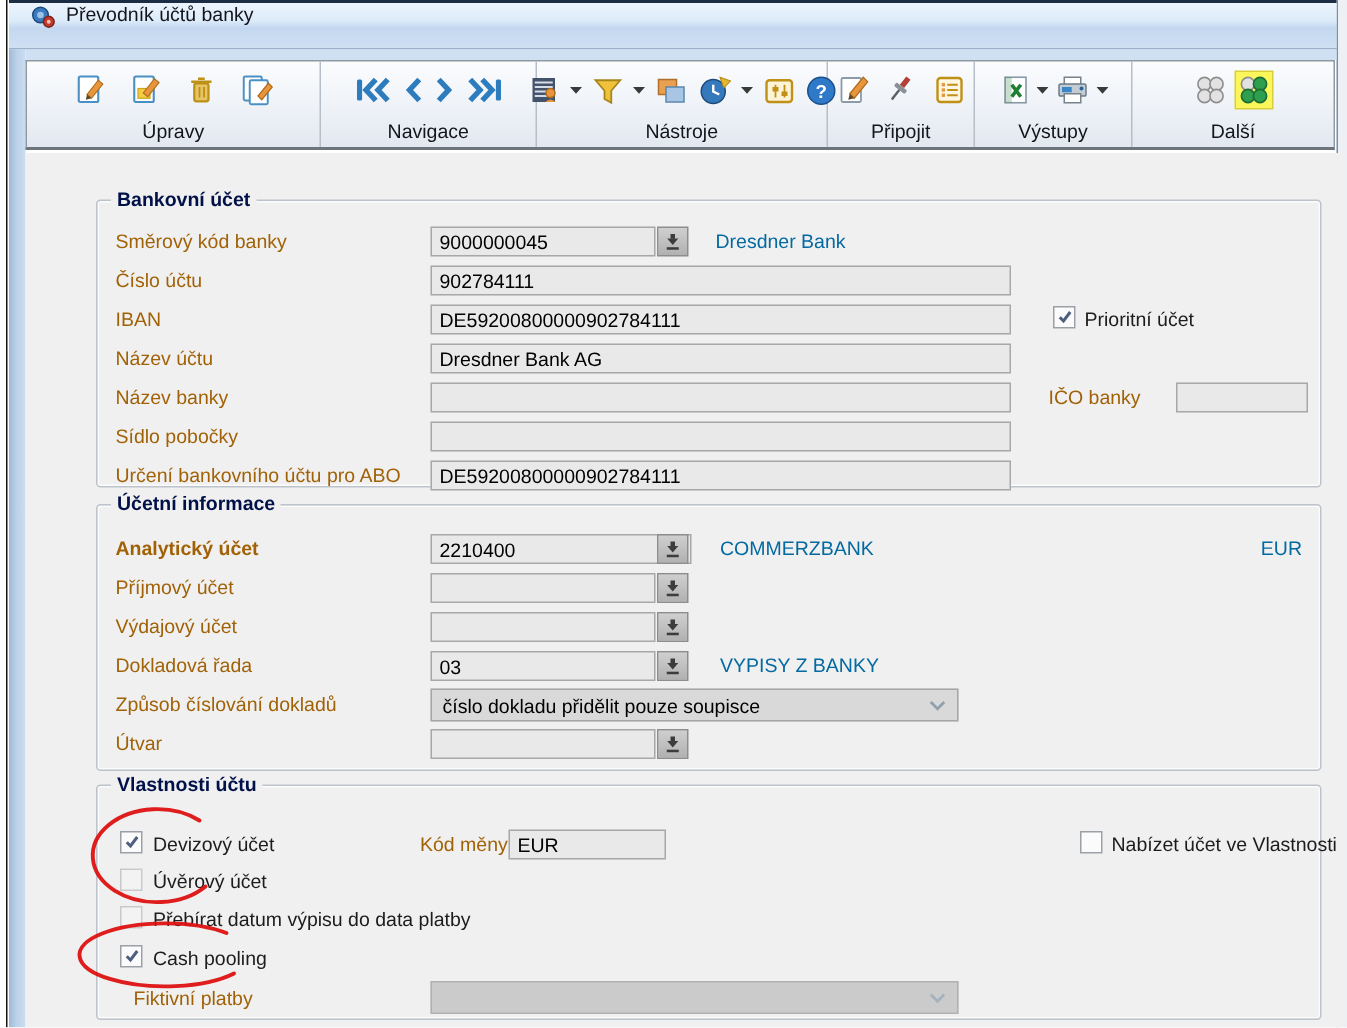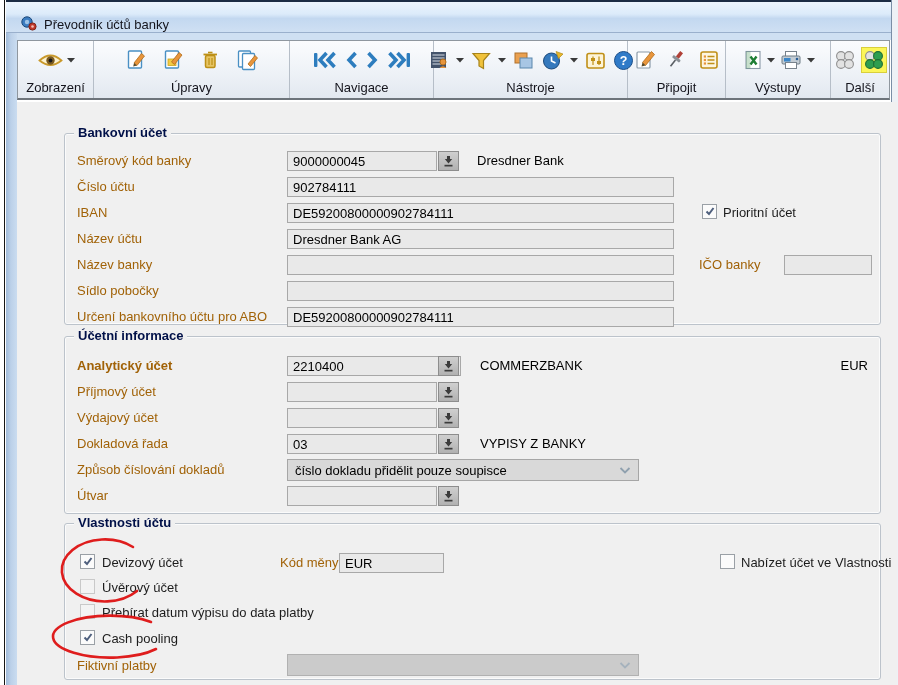--- a/index.html
+++ b/index.html
@@ -6,21 +6,21 @@
   body{font-family:"Liberation Sans",sans-serif;background:#ffffff;}
   .screen{position:relative;width:898px;height:685px;overflow:hidden;background:#ffffff;}
   
   .bg-line{position:absolute;left:4px;top:0;width:1px;height:685px;background:#141414;}
   .right-strip{position:absolute;left:892px;top:0;width:6px;height:685px;background:#edf1f6;}
   
   .dialog{position:absolute;left:6px;top:0;width:885px;height:685px;border-right:1px solid #7a8ea6;}
   .titlebar{position:absolute;left:0;top:0;width:100%;height:33px;box-sizing:border-box;
     border-top:2px solid #1c2c44;
     background:linear-gradient(180deg,#ecf4fd 0%,#dcebfa 40%,#c3d8f0 55%,#cfe0f3 100%);
-    border-bottom:1px solid #9ab0cc;display:flex;align-items:flex-end;}
+    border-bottom:1px solid #9ab0cc;display:flex;align-items:flex-start;}
   .app-icon{margin-left:14px;width:18px;height:18px;display:inline-flex;}
   .title-text{margin-left:6px;font-size:13px;color:#14141c;}
   .left-frame{position:absolute;left:0;top:33px;width:11px;height:652px;
     background:linear-gradient(90deg,#9fb9d8 0%,#bcd1e9 45%,#cadcf0 100%);}
   .tb-topstrip{position:absolute;left:11px;top:33px;width:874px;height:7px;background:#cfe0f2;}
   
   .toolbar{position:absolute;left:11px;top:40px;width:873px;height:60px;box-sizing:border-box;
     border:1px solid #8f979f;border-bottom:2px solid #6d747b;
     background:linear-gradient(180deg,#fbfcfe 0%,#eef2f7 55%,#e2e8f0 100%);
     display:flex;}
@@ -39,21 +39,21 @@
   .lbl{position:absolute;font-size:13px;color:#a16207;white-space:nowrap;}
   .fld{position:absolute;height:20px;background:#e9e9e9;border:1px solid #a8a8a8;
     font-family:"Liberation Sans",sans-serif;font-size:13px;padding:0 5px;box-sizing:border-box;color:#000;outline:none;}
   .lookup{position:absolute;width:21px;height:20px;box-sizing:border-box;
     background:linear-gradient(#cfcfcf,#b1b1b1);border:1px solid #8d8d8d;
     display:flex;align-items:center;justify-content:center;cursor:pointer;}
   .combo{position:absolute;height:22px;box-sizing:border-box;background:#d9d9d9;border:1px solid #a6a6a6;
     display:flex;align-items:center;padding:0 7px;font-size:13px;color:#000;cursor:pointer;justify-content:center;}
   .combo.disabled{background:#cbcbcb;border-color:#b1b1b1;}
   .combo .chev{margin-left:auto;display:inline-flex;}
-  .linktext{position:absolute;color:#000000;font-size:13px;white-space:nowrap;}
+  .linktext{position:absolute;color:#0369a1;font-size:13px;white-space:nowrap;}
   .cb{position:absolute;width:15px;height:15px;box-sizing:border-box;background:#fbfbfb;
     border:1px solid #9aa0a6;display:flex;align-items:center;justify-content:center;cursor:pointer;}
   .cb svg{visibility:hidden;}
   .cb.checked svg{visibility:visible;}
   .cb.disabled{border-color:#c9c9c9;background:#f3f3f3;}
   .cblbl{position:absolute;font-size:13px;color:#1c1c1c;white-space:nowrap;}
   .annot{position:absolute;left:0;top:0;pointer-events:none;}
 </style>
 </head>
 <body>
@@ -74,37 +74,20 @@
         </svg>
       </span>
       <span class="title-text">Převodník účtů banky</span>
     </div>
 
     <div class="left-frame"></div>
     <div class="tb-topstrip"></div>
 
     <div class="toolbar">
 
-      <div class="tgroup" style="width:76px;">
-        <div class="ticons" style="gap:3px;">
-          <span class="tbtn">
-            <svg width="27" height="17" viewBox="0 0 27 17">
-              <path d="M2.5 8.5 Q13.5 -1.5 24.5 8.5 Q13.5 17.5 2.5 8.5 Z" fill="#fdf2cf" stroke="#c9992b" stroke-width="1.7"></path>
-              <circle cx="13.5" cy="8.5" r="4.2" fill="#7a5a20"></circle>
-              <circle cx="13.5" cy="8.5" r="1.9" fill="#1c1c1c"></circle>
-            </svg>
-          </span>
-          <span class="tbtn">
-            <svg width="8" height="5" viewBox="0 0 8 5">
-                <path d="M0 0 L4 4.5 L8 0 Z" fill="#3a3a3a"></path>
-              </svg>
-          </span>
-        </div>
-        <div class="tlabel">Zobrazení</div>
-      </div>
 
       <div class="tgroup" style="width:196px;">
         <div class="ticons" style="gap:15px;">
           <span class="tbtn">
             <svg width="22" height="22" viewBox="0 0 22 22">
               <rect x="3.5" y="2" width="13" height="17" rx="1" fill="#ffffff" stroke="#4a90c4" stroke-width="1.4"></rect>
               <path d="M9 14 L16.5 4.5 L19.5 7 L12 16.5 Z" fill="#e8953c" stroke="#b06c1a" stroke-width="0.8"></path>
               <path d="M9 14 L12 16.5 L8.2 17.5 Z" fill="#5a4a28"></path>
             </svg>
           </span>
@@ -459,21 +442,21 @@
         </span>
         <span class="cblbl" style="left:37px;top:81px;">Přebírat datum výpisu do data platby</span>
 
         <span class="cb checked" style="left:15px;top:106px;">
           <svg width="10" height="9" viewBox="0 0 10 9">
               <path d="M1.5 4.5 L4 7 L8.5 1" stroke="#4e5f7d" stroke-width="2" fill="none"></path>
             </svg>
         </span>
         <span class="cblbl" style="left:37px;top:107px;">Cash pooling</span>
 
-        <span class="lbl" style="left:12px;top:134px;text-align:center;">Fiktivní platby</span>
+        <span class="lbl" style="left:24px;top:134px;text-align:center;">Fiktivní platby</span>
         <div class="combo disabled" style="left:222px;top:130px;width:352px;">
           <span></span>
           <span class="chev">
             <svg width="12" height="7" viewBox="0 0 12 7">
                 <path d="M1.5 1 L6 5.5 L10.5 1" stroke="#a5b2bd" stroke-width="1.8" fill="none"></path>
               </svg>
           </span>
         </div>
       </div>
     </div>

